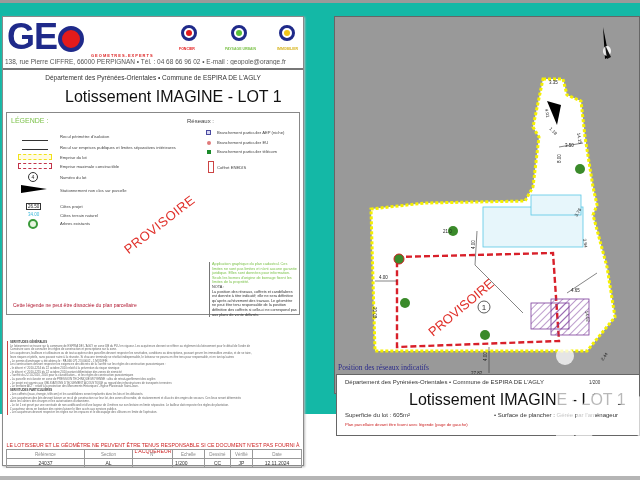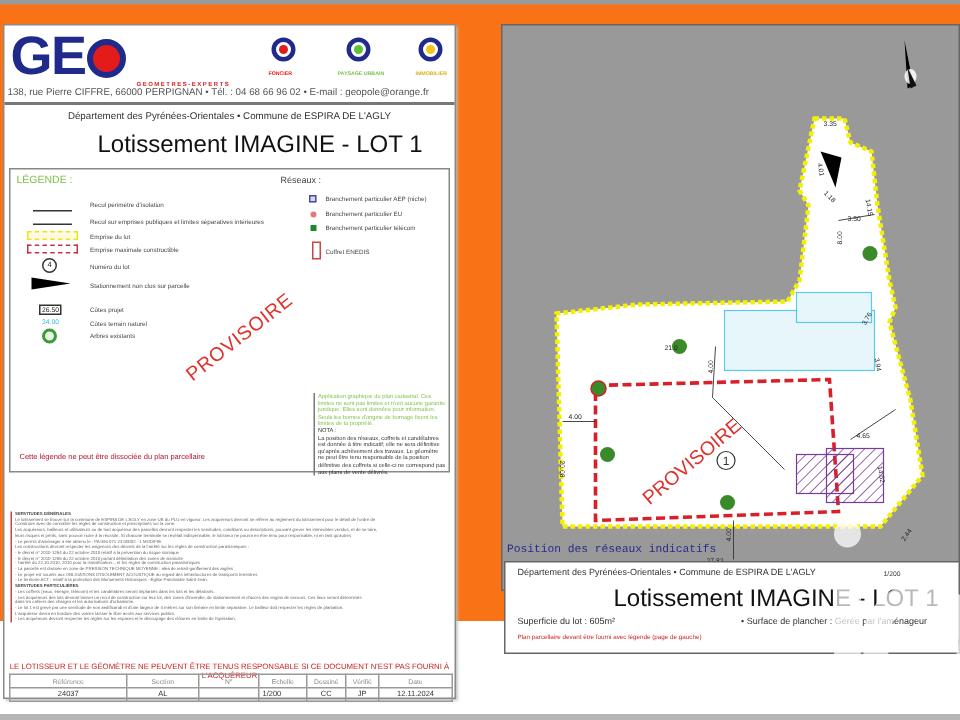--- a/index.html
+++ b/index.html
@@ -1,17 +1,17 @@
 <!DOCTYPE html>
 <html><head>
 <meta charset="utf-8">
 <style>
   *{box-sizing:border-box;margin:0;padding:0}
   html,body{width:640px;height:480px;overflow:hidden;background:#fff;font-family:"Liberation Sans",sans-serif;color:#222}
-  .stage{position:relative;width:640px;height:414px;background:#f97316}
+  .stage{position:relative;width:640px;height:414px;background:#14b8a6}
   .topbar{position:absolute;left:0;top:0;width:640px;height:3px;background:#9a9a9a}
   .botbar{position:absolute;left:0;top:476px;width:640px;height:4px;background:#b5b5b5}
   
   .lpage{position:absolute;left:2px;top:16px;width:302px;height:450px;border:1px solid #8a8a8a;background:#fff;box-shadow:1px 1px 2px #bbb}
   .logo{position:absolute;left:4px;top:3px;height:34px;display:flex;align-items:center}
   .logo-text{font-family:"Liberation Sans",sans-serif;font-weight:bold;font-size:36px;color:#1f2a8a;letter-spacing:-1px;line-height:34px}
   .logo-o{display:inline-block;width:26px;height:26px;border-radius:50%;border:4px solid #1f2a8a;background:#e41b1b;position:relative;top:2px;margin:0 1px}
   .logo-sub{position:absolute;left:88px;top:36px;font-size:4px;color:#d22;font-weight:bold;letter-spacing:1px}
   .target{position:absolute;top:8px;width:16px;height:16px;border-radius:50%;border:3px solid #1f2a8a}
   .target .dot{position:absolute;left:2px;top:2px;width:6px;height:6px;border-radius:50%}
@@ -31,21 +31,21 @@
   .nota{position:absolute;left:206px;top:284px;width:88px;font-size:3.8px;color:#333;line-height:4.6px;border-left:1px solid #777;padding-left:2px}
   .leg-warn{position:absolute;left:6px;top:285px;font-size:5px;color:#b0152e}
   .notes{position:absolute;left:4px;top:324px;width:294px;font-size:2.9px;color:#666;line-height:3.7px;border-left:1px solid #c44;padding-left:2px}
   .notes b{color:#444}
   .warn{position:absolute;left:0;top:425px;width:300px;text-align:center;font-size:5.2px;color:#c22}
   table.ref{position:absolute;left:3px;top:432px;width:296px;border-collapse:collapse;font-size:5px}
   table.ref td{border:1px solid #999;text-align:center;height:9px;color:#333}
   table.ref tr.h td{color:#888;font-size:4.5px}
   .plan{position:absolute;left:334px;top:16px;width:306px;height:378px;background:#999;border:1px solid #666}
   .plan svg{position:absolute;left:0;top:0}
-  .plan-cap{position:absolute;left:338px;top:363px;font-family:Liberation Mono, monospace;font-size:7.5px;color:#2a2a8a}
+  .plan-cap{position:absolute;left:338px;top:363px;font-family:Liberation Serif, serif;font-size:7.5px;color:#2a2a8a}
   .cart{position:absolute;left:336px;top:374px;width:304px;height:62px;background:#fff;border:1px solid #666}
   .c-dept{position:absolute;left:8px;top:4px;font-size:6px;color:#333;white-space:nowrap}
   .c-scale{position:absolute;left:252px;top:5px;font-size:4.5px;color:#333}
   .c-title{position:absolute;left:72px;top:16px;font-size:16px;color:#111;white-space:nowrap}
   .c-sup{position:absolute;left:8px;top:37px;font-size:6px;color:#333}
   .c-surf{position:absolute;left:157px;top:37px;font-size:6px;color:#333;white-space:nowrap}
   .c-plan{position:absolute;left:8px;top:47px;font-size:4.2px;color:#c22}
   .wm{position:absolute;left:545px;top:346px;width:95px;height:134px;pointer-events:none}
 </style>
 </head>

